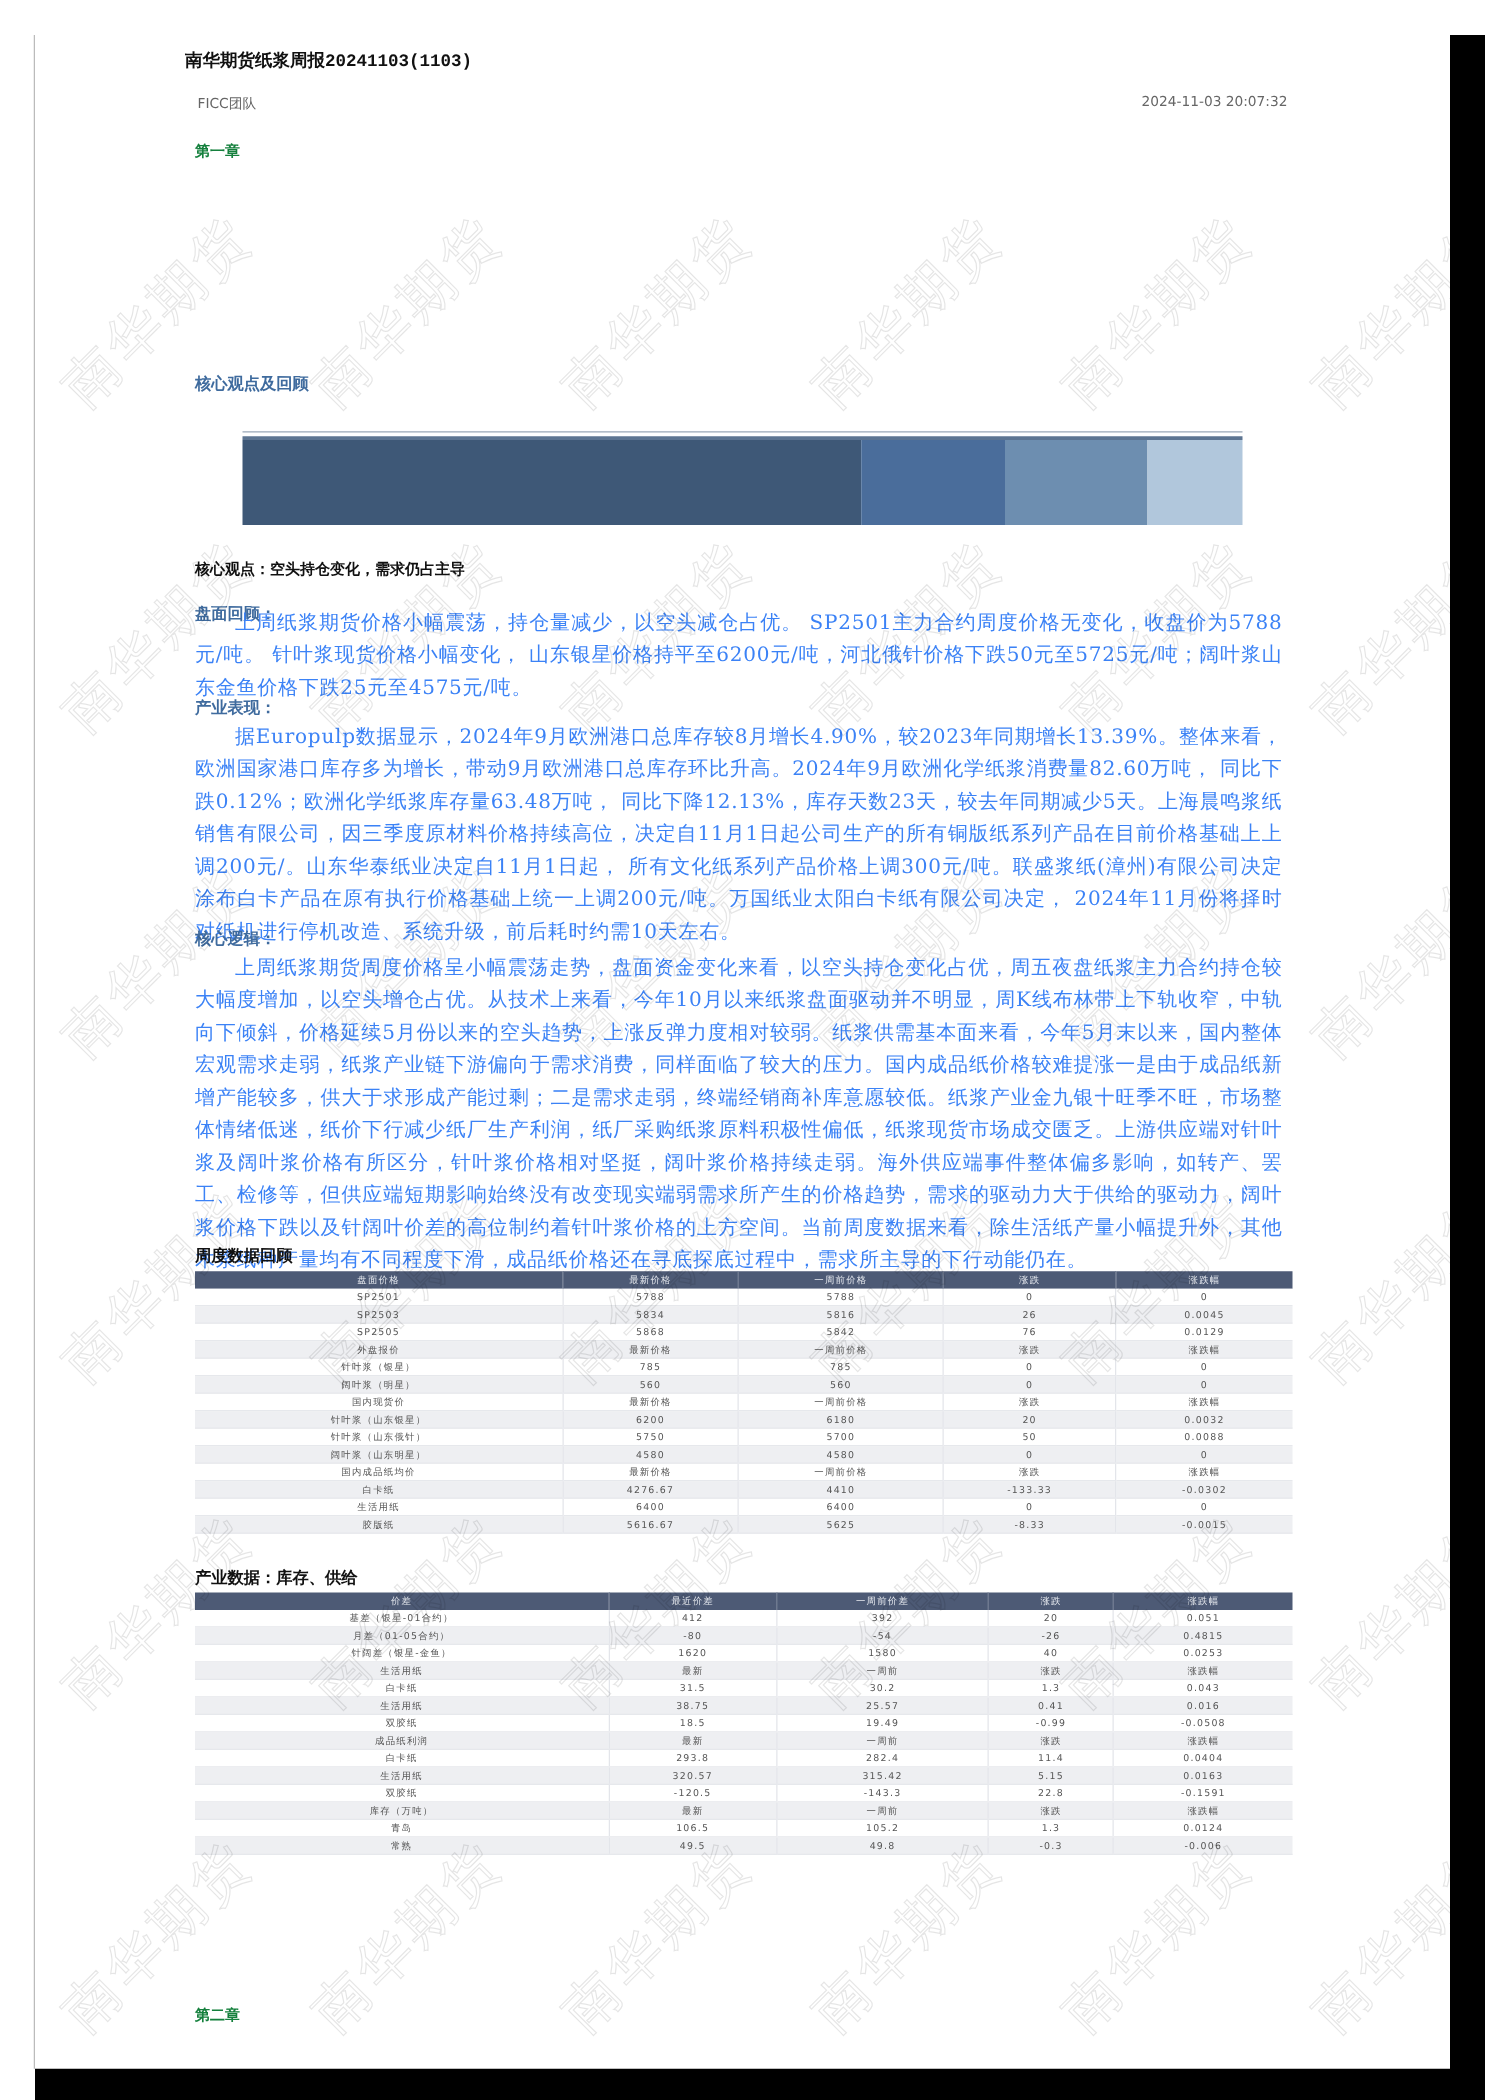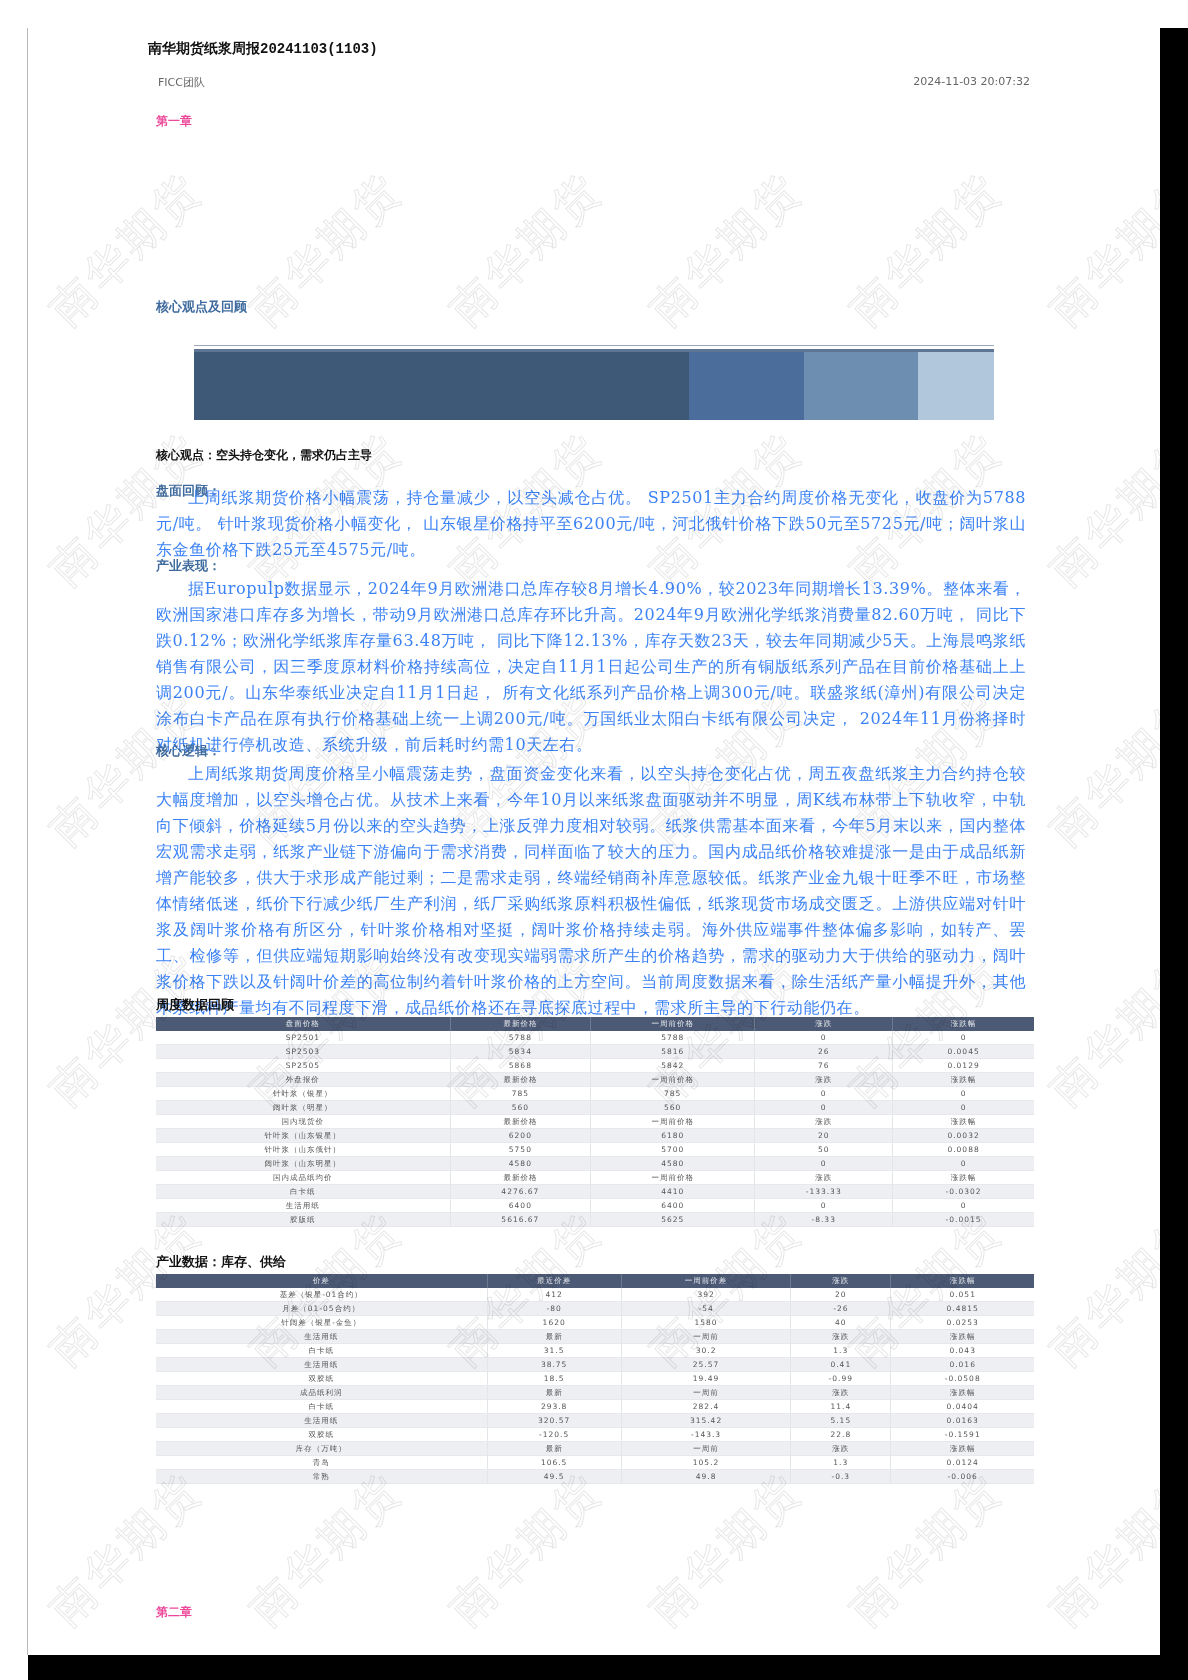--- a/index.html
+++ b/index.html
@@ -10,21 +10,21 @@
   .right-bar { position:absolute; left:1160px; top:28px; width:28px; height:1652px; background:#000; }
   .bottom-bar { position:absolute; left:28px; top:1655px; width:1160px; height:25px; background:#000; }
   .left-edge { position:absolute; left:27px; top:28px; width:1px; height:1627px; background:#bbb; }
   .watermark-layer { position:absolute; inset:0; pointer-events:none; overflow:hidden; z-index:5; }
   .wm { position:absolute; font-size:44px; color:rgba(0,0,0,0.06); transform:rotate(-45deg);
         letter-spacing:4px; white-space:nowrap; font-family:"DejaVu Sans", sans-serif;
         -webkit-text-stroke:1px rgba(0,0,0,0.10); color:transparent; }
   .doc-title { position:absolute; left:148px; top:40px; font-size:14px; font-weight:bold; color:#111;font-family:Liberation Mono, monospace; }
   .team { position:absolute; left:158px; top:75px; font-size:11px; color:#666; }
   .date { position:absolute; right:158px; top:75px; font-size:11px; color:#666; }
-  .chapter { position:absolute; left:156px; font-size:12px; font-weight:bold; color:#ec4899; }
+  .chapter { position:absolute; left:156px; font-size:12px; font-weight:bold; color:#15803d; }
   .section-blue { position:absolute; left:156px; font-size:13px; font-weight:bold; color:#3f6b9e; }
   .banner { position:absolute; left:194px; top:345px; width:800px; height:75px; }
   .banner .line1 { position:absolute; left:0; top:0; width:800px; height:1px; background:#9aa8b8; }
   .banner .line2 { position:absolute; left:0; top:4px; width:800px; height:3px; background:#5d7592; }
   .banner .blocks { position:absolute; left:0; top:7px; width:800px; height:68px; display:flex; }
   .banner .b { height:100%; }
   .core { position:absolute; left:156px; top:447px; font-size:12px; font-weight:bold; color:#111; }
   .para { position:absolute; left:156px; width:870px; font-size:16px; line-height:26px; color:#3b82f6;
           text-indent:2em; font-family:"DejaVu Serif", "Liberation Serif", serif; letter-spacing:0.6px; text-align:justify; }
   .tbl-title { position:absolute; left:156px; font-size:13px; font-weight:bold; color:#111; }

